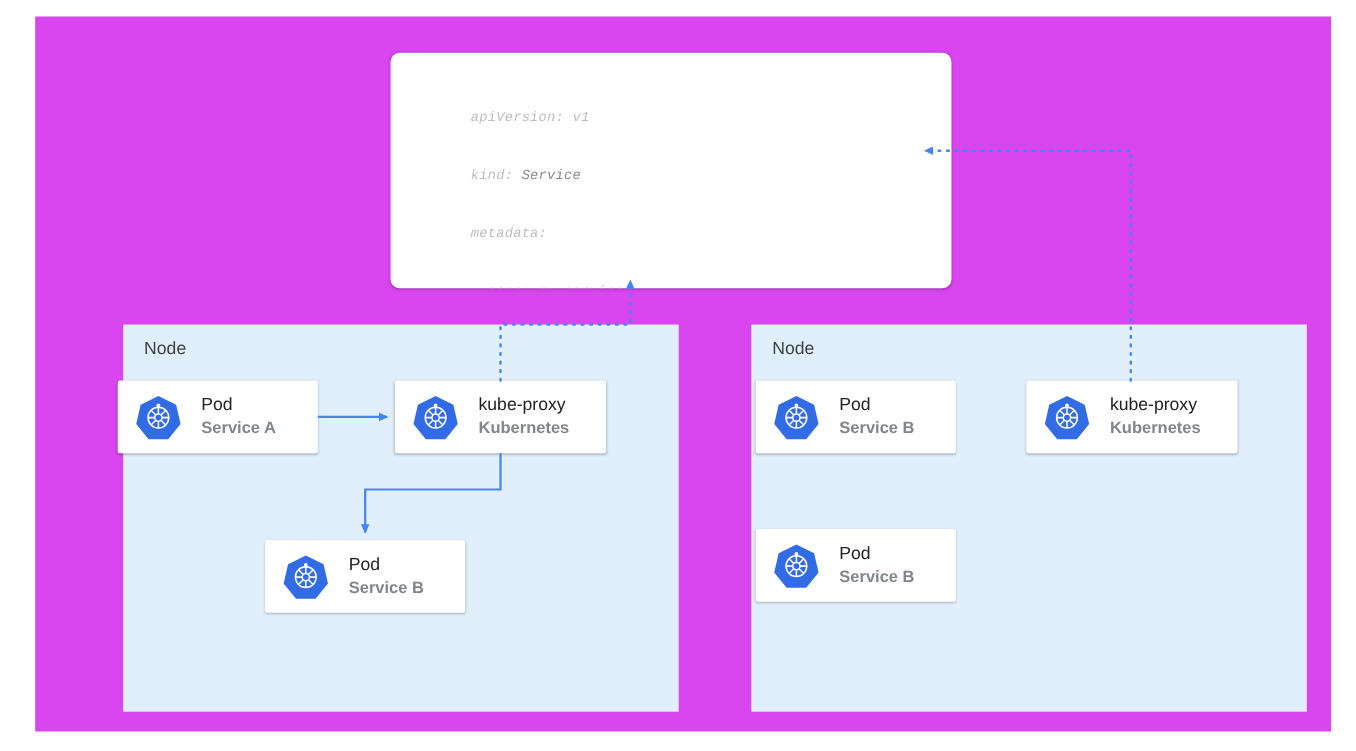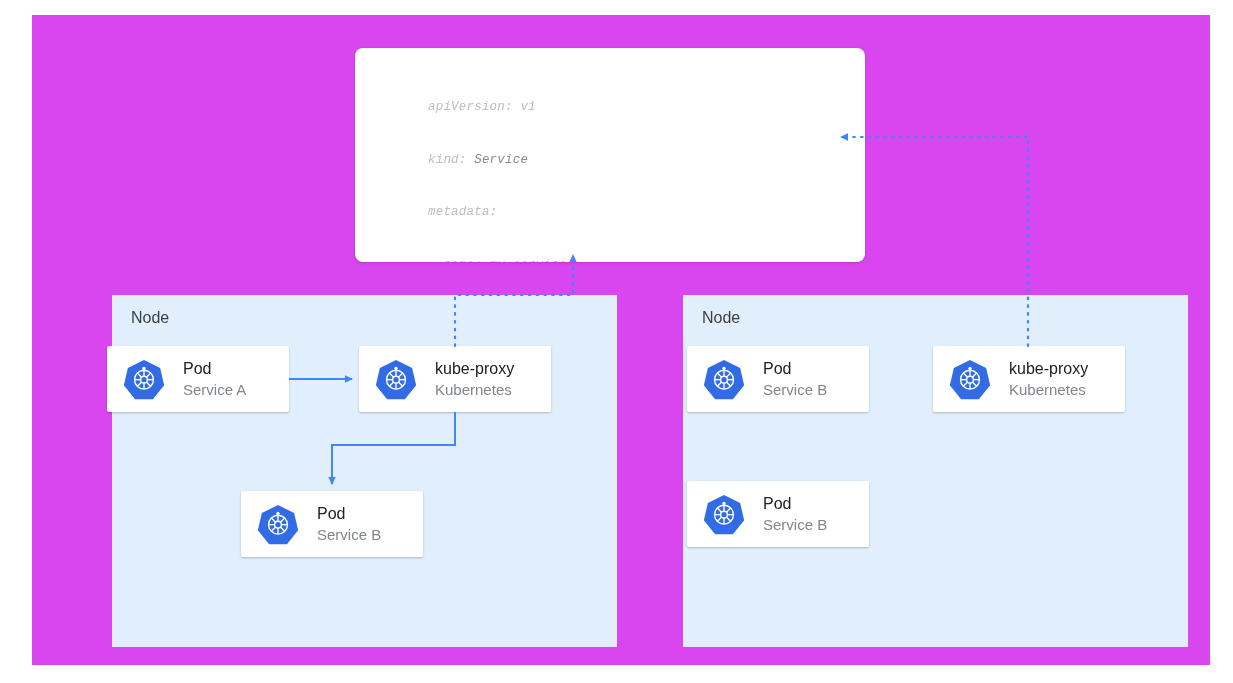--- a/index.html
+++ b/index.html
@@ -100,20 +100,21 @@
   }
   .card-title {
     font-size: 16px;
     color: #202124;
     line-height: 20px;
   }
   .card-sub {
     font-size: 15px;
     color: #80868b;
     line-height: 21px;
+    font-weight: bold;
   }
 
   
   .card-pod-a       { left: 107px; top: 346px; width: 182px; height: 66px; }
   .card-kubeproxy-a { left: 359px; top: 346px; width: 192px; height: 66px; }
   .card-pod-b-left  { left: 241px; top: 491px; width: 182px; height: 66px; }
   .card-pod-b1      { left: 687px; top: 346px; width: 182px; height: 66px; }
   .card-kubeproxy-b { left: 933px; top: 346px; width: 192px; height: 66px; }
   .card-pod-b2      { left: 687px; top: 481px; width: 182px; height: 66px; }
 

